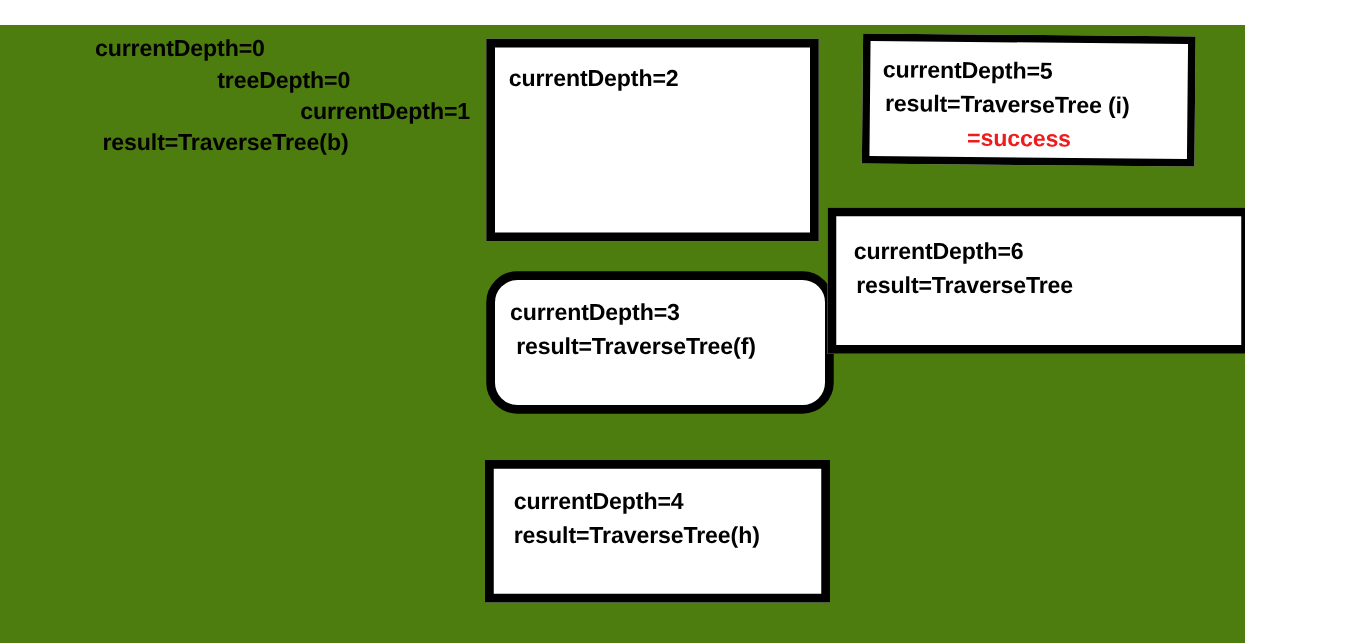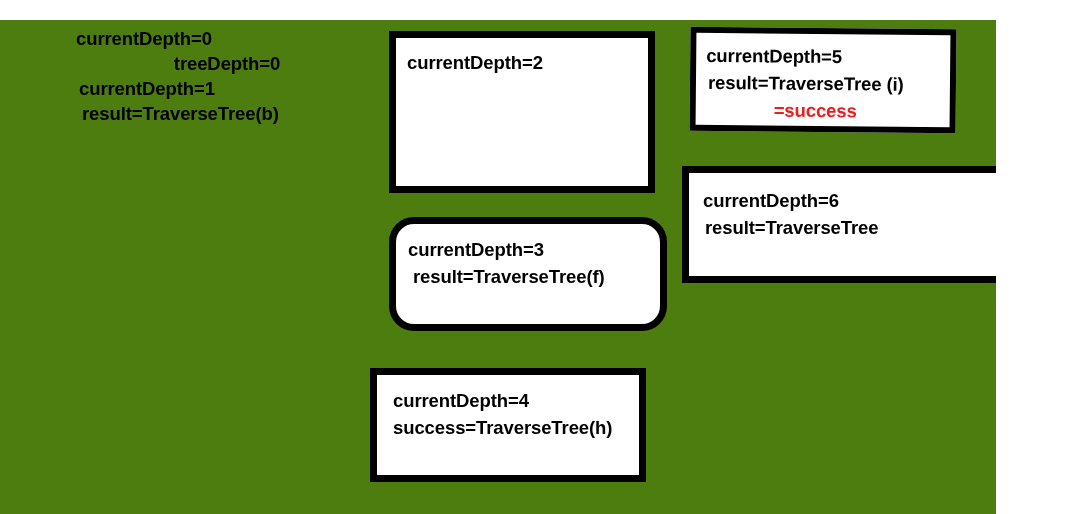--- a/index.html
+++ b/index.html
@@ -28,21 +28,21 @@
   .textblock .line {
     font-size: 18.5px;
     font-weight: bold;
     line-height: 25px;
     white-space: nowrap;
     letter-spacing: -0.1px;
   }
   .ind0 { padding-left: 0px; }
   .ind1 { padding-left: 2px; text-align: center; }
   .ind2 { padding-left: 5px; }
-  .ind3 { padding-left: 3px; }
+  .ind3 { padding-left: 3px; text-align: right; }
   .ind4 { padding-left: 6px; }
 
   
   .box {
     position: absolute;
     box-sizing: border-box;
     background: #ffffff;
     border: 7px solid #000000;
   }
   .box .line {
@@ -59,31 +59,31 @@
     right: 4px;
   }
 
   
   #box-depth2 { left: 389px;  top: 11px;  width: 266px; height: 162px; }
   #box-depth2 .box-inner { top: 11px; left: 11px; }
 
   #box-depth3 { left: 389px;  top: 197px; width: 278px; height: 114px; border-radius: 25px; }
   #box-depth3 .box-inner { top: 12px; left: 12px; }
 
-  #box-depth4 { left: 370px;  top: 348px; width: 276px; height: 114px; padding-left: 27px; }
+  #box-depth4 { left: 388px;  top: 348px; width: 276px; height: 114px; padding-left: 27px; }
   #box-depth4 .box-inner { top: 12px; left: 16px; }
 
   #box-depth5 {
     left: 690px; top: 8px; width: 266px; height: 104px;
     border-width: 6px;
     transform: rotate(0.55deg);
   }
   #box-depth5 .box-inner { top: 9px; left: 10px; }
 
-  #box-depth6 { left: 682px; top: 146px; width: 338px; height: 117px; padding-left: 20px; }
+  #box-depth6 { left: 662px; top: 146px; width: 338px; height: 117px; padding-left: 20px; }
   #box-depth6 .box-inner { top: 14px; left: 14px; }
 
   .indent-1 { padding-left: 5px; }
   .indent-2 { padding-left: 2px; }
 
   .success {
     color: #ee1c1c;
     padding-left: 68px;
   }
 </style>
@@ -108,21 +108,21 @@
   <div class="box" id="box-depth3">
     <div class="box-inner">
       <div class="line">currentDepth=3</div>
       <div class="line indent-1">result=TraverseTree(f)</div>
     </div>
   </div>
 
   <div class="box" id="box-depth4">
     <div class="box-inner">
       <div class="line">currentDepth=4</div>
-      <div class="line">success=TraverseTree(h)</div>
+      <div class="line">result=TraverseTree(h)</div>
     </div>
   </div>
 
   <div class="box" id="box-depth5">
     <div class="box-inner">
       <div class="line">currentDepth=5</div>
       <div class="line indent-2">result=TraverseTree (i)</div>
       <div class="line success">=success</div>
     </div>
   </div>

